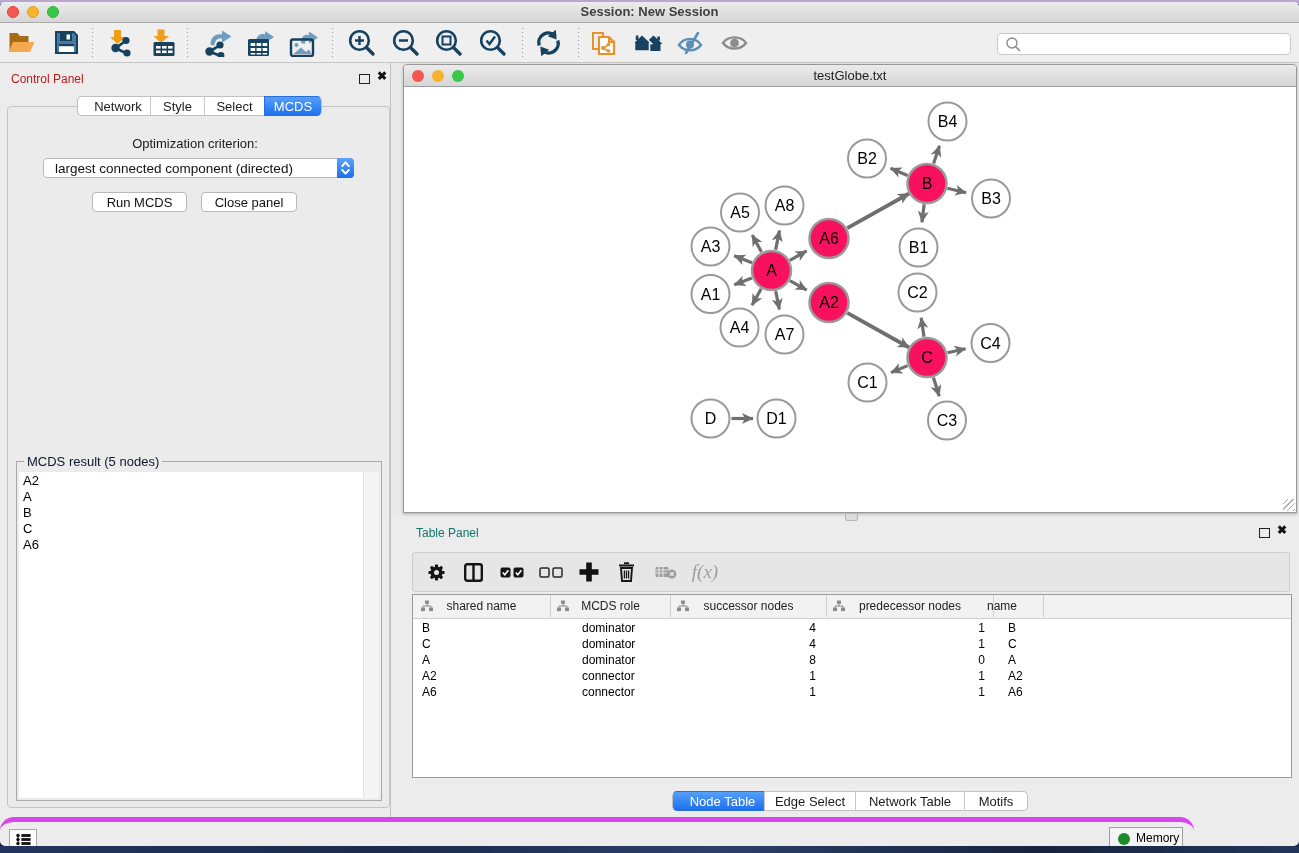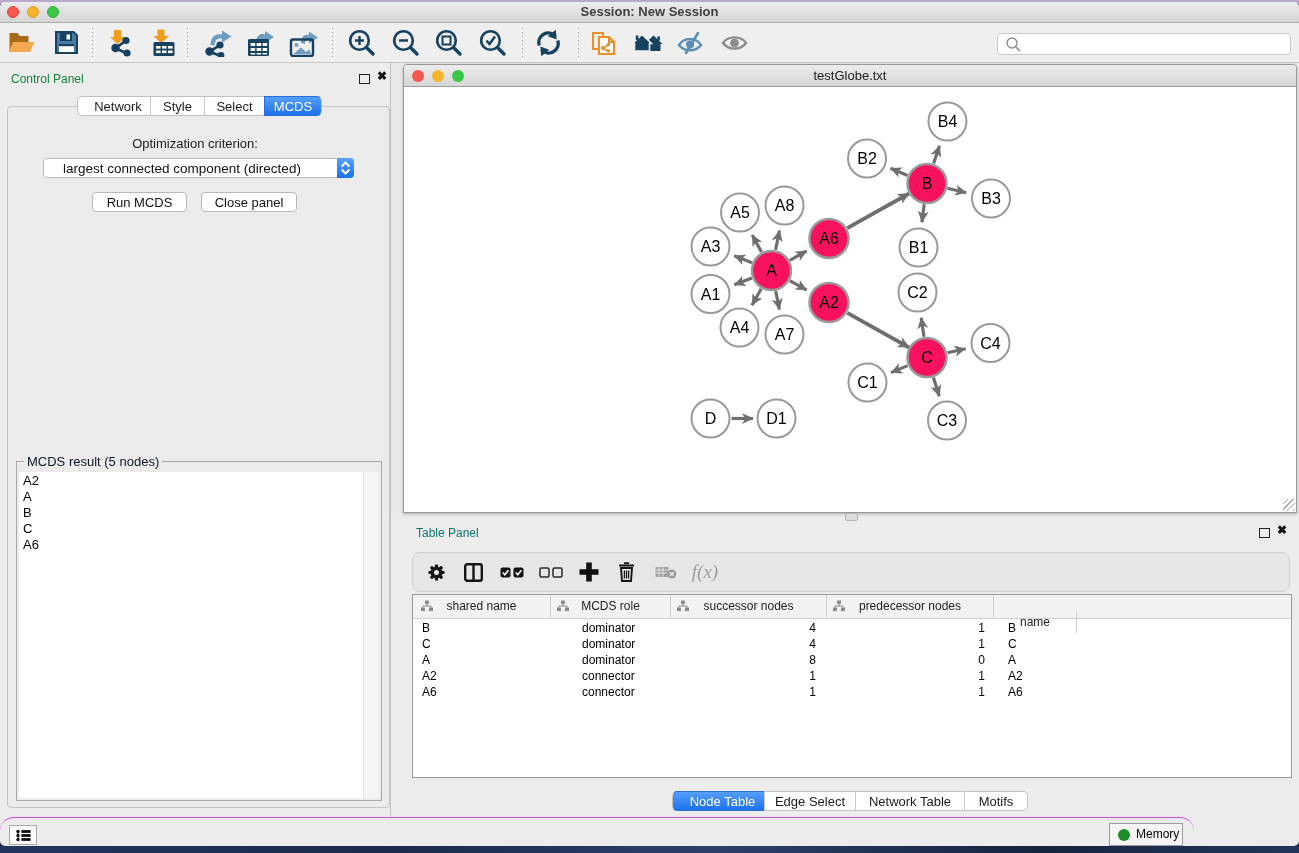--- a/index.html
+++ b/index.html
@@ -21,36 +21,36 @@
 
 .toolbar{position:absolute;left:0;top:21px;width:100%;height:39px;background:#efefef;border-bottom:1px solid #c6c6c6;}
 .tbi{position:absolute;top:0;height:39px;display:flex;align-items:center;justify-content:center;}
 .tbsep{position:absolute;top:5px;height:30px;width:1px;
  background-image:linear-gradient(#9a9a9a 28%, rgba(0,0,0,0) 0%);background-size:1px 4px;}
 .searchbox{position:absolute;left:997px;top:10px;width:292px;height:20px;background:#fff;
  border:1px solid #c9c9c9;border-radius:4px;}
 
 .content{position:absolute;left:0;top:61px;width:1299px;height:754px;background:#e9e9e9;}
 .cpanel{position:absolute;left:0;top:0;width:390px;height:754px;background:#ececec;border-right:1px solid #c2c2c2;}
-.cpanel .ptitle{position:absolute;left:11px;top:9px;font-size:12px;color:#15803d;}
+.cpanel .ptitle{position:absolute;left:11px;top:9px;font-size:12px;color:#b91c1c;}
 .pfloat{position:absolute;top:11px;width:9px;height:8px;border:1.5px solid #222;background:#ececec;}
 .pclose{position:absolute;top:6px;font-size:12px;font-weight:bold;color:#111;}
 .tabbox{position:absolute;left:7px;top:43px;width:381px;height:700px;background:#ebebeb;
  border:1px solid #c4c4c4;border-radius:4px;}
 
 .seg{position:absolute;display:flex;height:20px;}
 .seg .sg{height:20px;line-height:20px;font-size:13px;color:#1b1b1b;text-align:center;
  background:#fff;border-top:1px solid #c0c0c0;border-bottom:1px solid #c0c0c0;border-left:1px solid #c9c9c9;box-sizing:border-box;}
 .seg .sg:first-child{border-radius:5px 0 0 5px;border-left:1px solid #c0c0c0;padding-left:8px;}
 .seg .sg:last-child{border-radius:0 5px 5px 0;border-right:1px solid #c0c0c0;}
 .seg .sel{background:linear-gradient(#559ef9,#1d71ee);color:#fff;border-color:#2a6cd8;}
 .optlabel{position:absolute;left:0;top:73px;width:390px;text-align:center;font-size:13px;color:#1b1b1b;}
 .dropdown{position:absolute;left:43px;top:95px;width:311px;height:20px;background:#fff;
  border:1px solid #b9b9b9;border-radius:4px;box-sizing:border-box;}
-.dropdown .dtext{position:absolute;left:11px;top:0;font-size:13.5px;line-height:19px;color:#111;margin-left:8px;}
+.dropdown .dtext{position:absolute;left:11px;top:0;font-size:13.5px;line-height:19px;color:#111;}
 .dropdown .spin{position:absolute;right:-1px;top:-1px;width:17px;height:20px;border-radius:0 4px 4px 0;
  background:linear-gradient(#5AA2FA,#1A6FEC);}
 .btn{position:absolute;height:20px;background:#fff;border:1px solid #b9b9b9;border-radius:4px;
  font-size:13px;color:#111;text-align:center;line-height:19px;box-sizing:border-box;}
 .fieldset{position:absolute;left:16px;top:398px;width:366px;height:340px;border:1px solid #a9a9a9;background:#ebebeb;box-sizing:border-box;}
 .fieldset .legend{position:absolute;left:7px;top:-8px;background:#ebebeb;padding:0 3px;font-size:13px;color:#0f172a;}
 .fieldset .list{position:absolute;left:2px;top:10px;right:2px;bottom:2px;background:#fff;}
 .fieldset .sbar{position:absolute;right:0;top:0;width:16px;height:100%;background:#f5f5f5;border-left:1px solid #e3e3e3;box-sizing:border-box;}
 .fieldset .items{position:absolute;left:4px;top:1px;font-size:13px;color:#000;line-height:16px;}
 
@@ -64,31 +64,31 @@
 .g-red{left:7.5px;background:#f4574e;}
 .g-yel{left:27.5px;background:#f6b32c;}
 .g-grn{left:47.5px;background:#3ac648;}
 .gtitle{position:absolute;width:100%;text-align:center;font-size:13px;line-height:21px;color:#222;}
 .grip{position:absolute;right:1px;bottom:1px;width:12px;height:12px;
  background:repeating-linear-gradient(135deg,rgba(0,0,0,0) 0 3px,#aaa 3px 4px);}
 
 .tpanel{position:absolute;left:0px;top:454px;width:908px;height:300px;background:#ececec;}
 .tpanel .ptitle{position:absolute;left:25px;top:9px;font-size:12px;color:#0f766e;}
 .ttool{position:absolute;left:21px;top:35px;width:878px;height:40px;background:#e6e6e6;
- border:1px solid #cdcdcd;border-radius:8px;box-sizing:border-box;padding-left:26px;}
+ border:1px solid #cdcdcd;border-radius:3px;box-sizing:border-box;padding-left:26px;}
 .ttool .ic{position:absolute;top:0;height:38px;display:flex;align-items:center;justify-content:center;}
 .tblwrap{position:absolute;left:21px;top:77px;width:880px;height:184px;background:#fff;border:1px solid #9b9b9b;box-sizing:border-box;}
 .thead{position:absolute;left:0;top:0;width:100%;height:23px;background:#f2f2f2;border-bottom:1px solid #cfcfcf;}
 .thcell{position:absolute;top:0;height:22px;border-right:1px solid #cfcfcf;box-sizing:border-box;}
 .thcell .lab{position:absolute;top:0;width:100%;text-align:center;font-size:12px;color:#222;line-height:22px;}
 .trow{position:absolute;font-size:12px;color:#000;height:16px;line-height:16px;}
 
 .btabs{position:absolute;left:281px;top:274px;}
 
-.statusbar{position:absolute;left:0;top:815px;width:1194px;height:27px;background:#ececec;border-top:1px solid #d946ef;border-radius:14px;}
+.statusbar{position:absolute;left:0;top:815px;width:1194px;height:27px;background:#ececec;border-top:5px solid #d946ef;border-radius:14px;}
 .listbtn{position:absolute;left:9px;top:7px;width:28px;height:20px;background:#fbfbfb;border:1px solid #a8a8a8;
  display:flex;align-items:center;justify-content:center;box-sizing:border-box;}
 .membtn{position:absolute;right:11px;top:5px;width:74px;height:23px;background:#f4f4f4;border:1px solid #9e9e9e;
  font-size:12px;color:#000;box-sizing:border-box;}
 .memdot{position:absolute;left:8px;top:4.5px;width:12px;height:12px;border-radius:50%;background:#1c8c28;}
 .memtxt{position:absolute;left:26px;top:0;line-height:21px;}
 svg{display:block;}
 </style>
 </head>
 <body>
@@ -506,21 +506,21 @@
                     <rect x="4" y="0.5" width="4" height="3.4"></rect>
                     <rect x="0" y="7.5" width="4" height="3.6"></rect>
                     <rect x="8" y="7.5" width="4" height="3.6"></rect>
                   </g>
                   <g stroke="#8b8b8b" fill="none">
                     <path d="M6 4 v2 M2 7.5 v-1.5 h8 v1.5"></path>
                   </g>
                 </svg>
                 <div class="lab">predecessor nodes</div>
               </div>
-            <div class="thcell" style="left:581px;width:83px;margin-top:16px;">
+            <div class="thcell" style="left:548px;width:83px;">
                 <div class="lab">name</div>
               </div>
           </div>
           <div class="trow" style="left:9px;top:25px;">B<br>C<br>A<br>A2<br>A6</div>
           <div class="trow" style="left:169px;top:25px;">dominator<br>dominator<br>dominator<br>connector<br>connector</div>
           <div class="trow" style="left:303px;top:25px;width:100px;text-align:right;">4<br>4<br>8<br>1<br>1</div>
           <div class="trow" style="left:472px;top:25px;width:100px;text-align:right;">1<br>1<br>0<br>1<br>1</div>
           <div class="trow" style="left:595px;top:25px;">B<br>C<br>A<br>A2<br>A6</div>
         </div>
         <div class="seg btabs">

